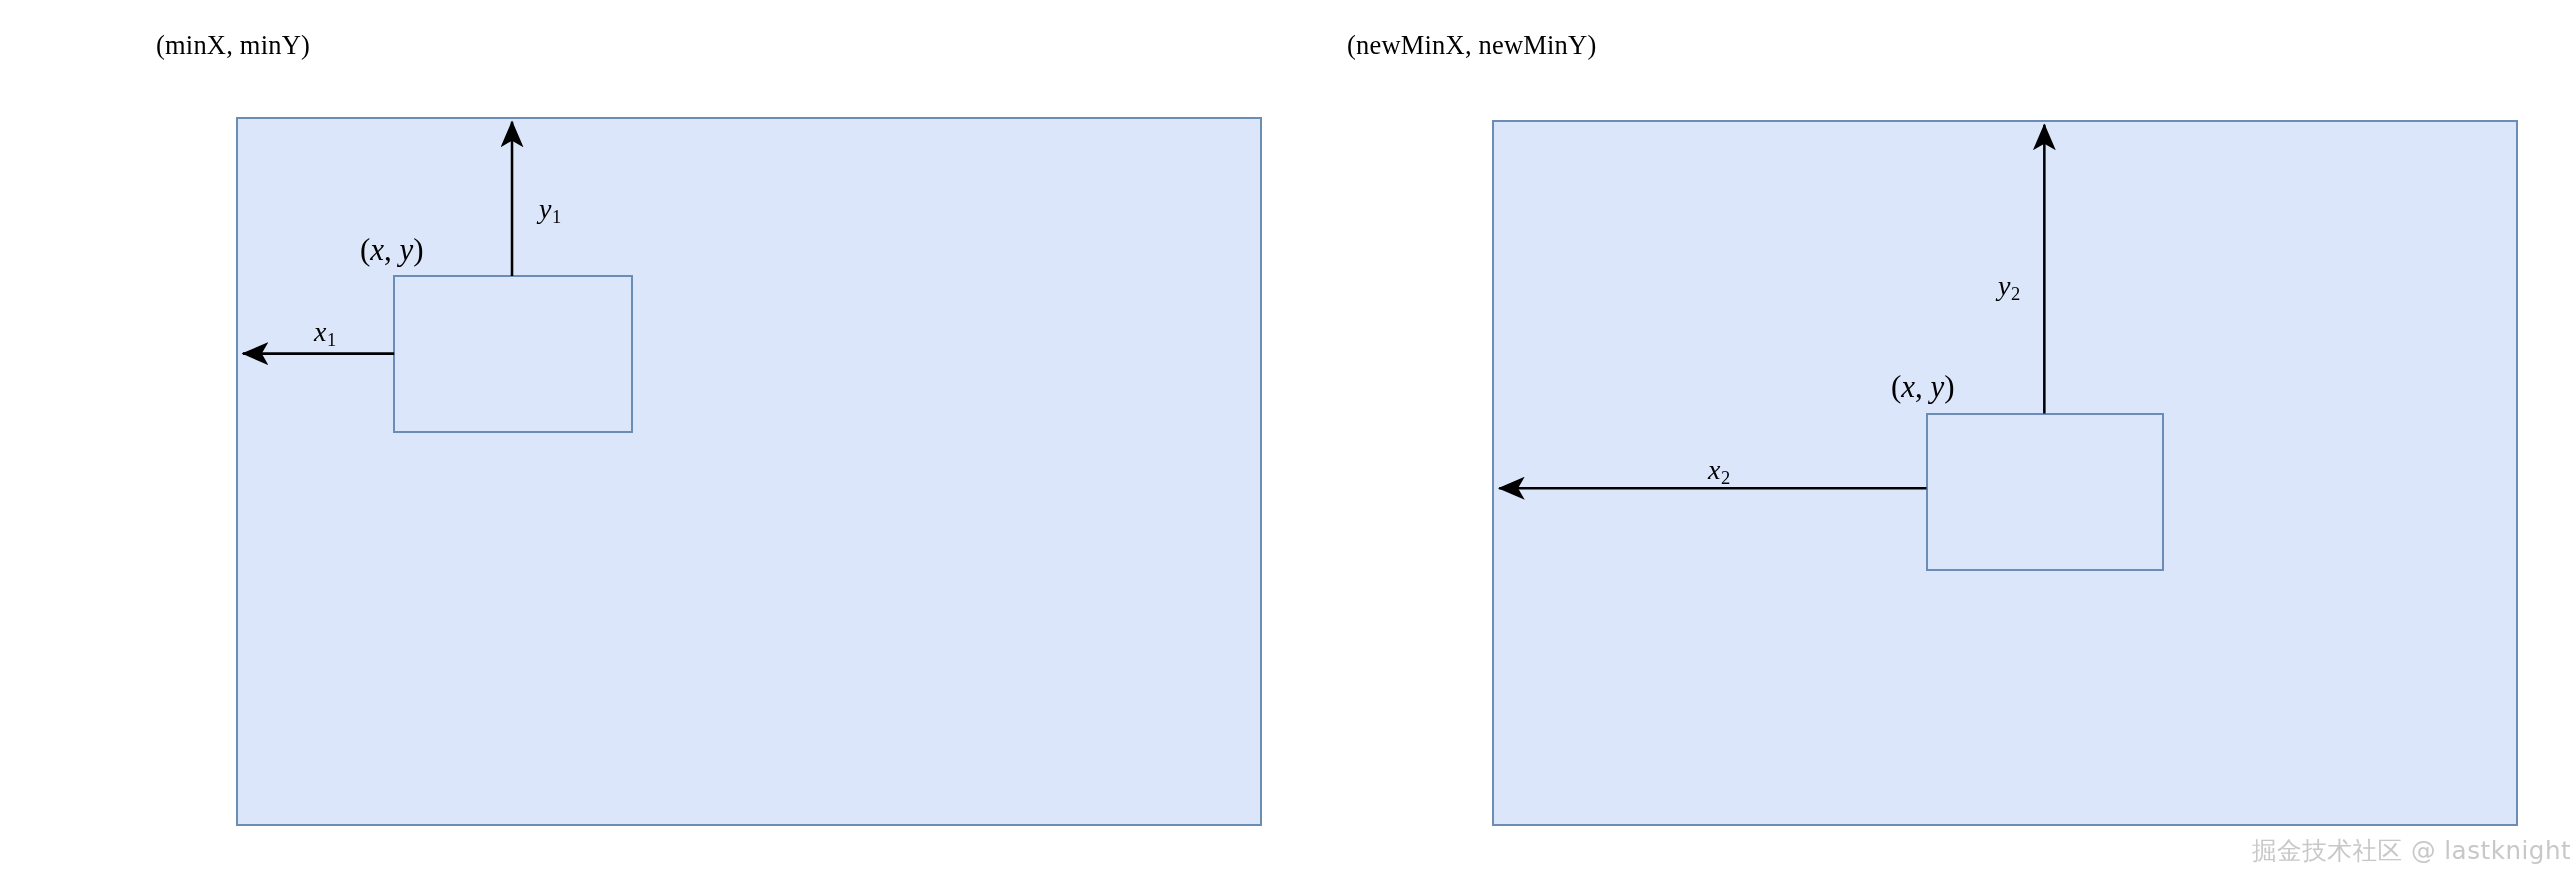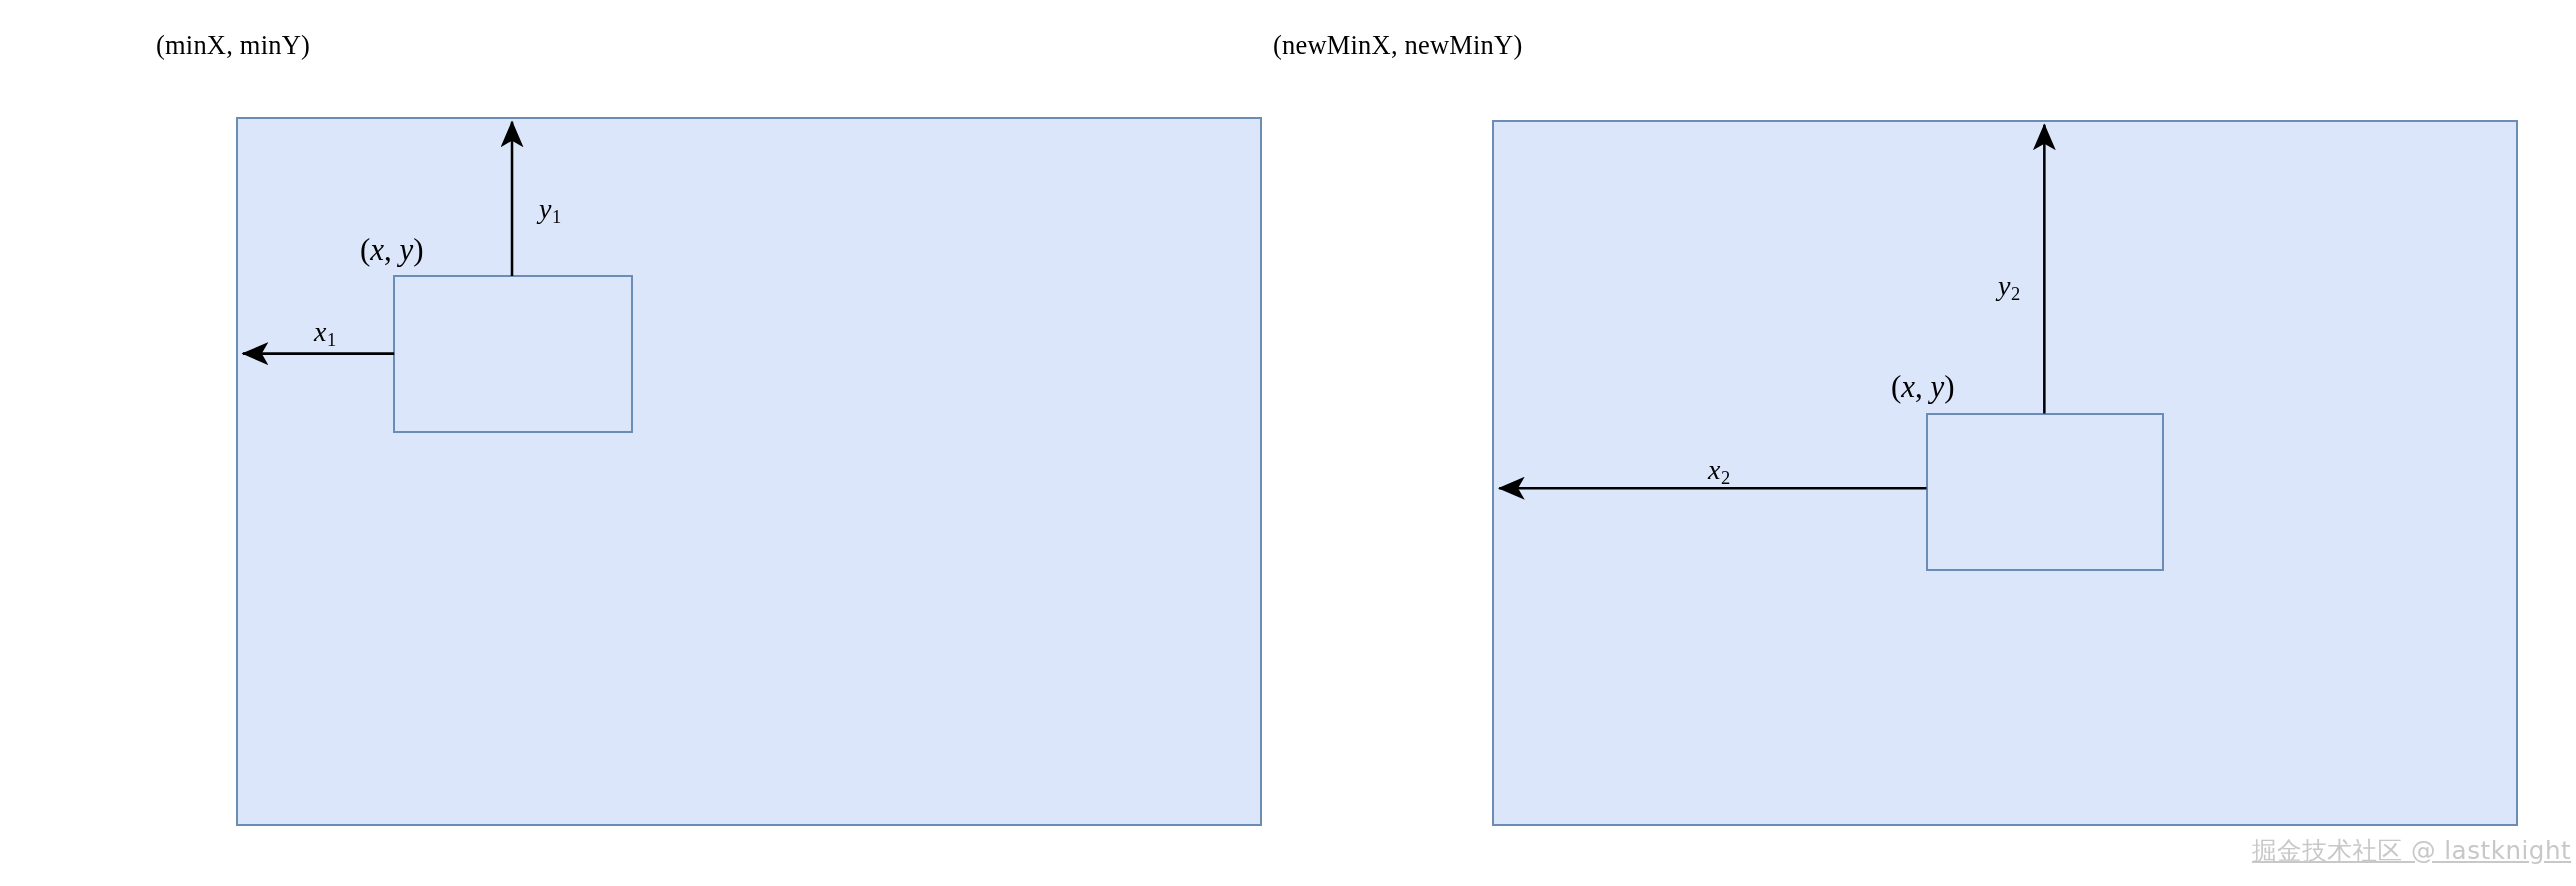--- a/index.html
+++ b/index.html
@@ -103,21 +103,21 @@
 
     <div class="point-label" style="left:360px; top:234px;"><span class="paren">(</span><span>x</span><span class="comma">, </span><span>y</span><span class="paren">)</span></div>
 
     <div class="measure-label" style="left:314px; top:318px;"><span>x</span><sub>1</sub></div>
 
     <div class="measure-label" style="left:539px; top:195px;"><span>y</span><sub>1</sub></div>
   </div>
 
   <div>
 
-    <div class="corner-label" style="left:1273px; top:32px;">(newMinX, newMinY)</div>
+    <div class="corner-label" style="left:1347px; top:32px;">(newMinX, newMinY)</div>
 
     <div class="viewbox" style="left:1492px; top:120px; width:1026px; height:706px;"></div>
 
     <div class="inner-rect" style="left:1926px; top:413px; width:238px; height:158px;"></div>
 
     <div class="point-label" style="left:1891px; top:371px;"><span class="paren">(</span><span>x</span><span class="comma">, </span><span>y</span><span class="paren">)</span></div>
 
     <div class="measure-label" style="left:1708px; top:456px;"><span>x</span><sub>2</sub></div>
 
     <div class="measure-label" style="left:1998px; top:272px;"><span>y</span><sub>2</sub></div>
@@ -132,16 +132,16 @@
 
     <line x1="401" y1="360" x2="247" y2="360" stroke="#000000" stroke-width="2.6" marker-end="url(#arrowhead)"></line>
 
     <line x1="521" y1="281" x2="521" y2="124" stroke="#000000" stroke-width="2.6" marker-end="url(#arrowhead)"></line>
 
     <line x1="1961" y1="497" x2="1526" y2="497" stroke="#000000" stroke-width="2.6" marker-end="url(#arrowhead)"></line>
 
     <line x1="2081" y1="421" x2="2081" y2="127" stroke="#000000" stroke-width="2.6" marker-end="url(#arrowhead)"></line>
   </svg>
 
-  <div class="watermark" style="left:2252px; top:834px;text-decoration:underline;">掘金技术社区 @ lastknight</div>
+  <div class="watermark" style="left:2252px; top:834px;">掘金技术社区 @ lastknight</div>
 
 </div>
 
 
 </body></html>

